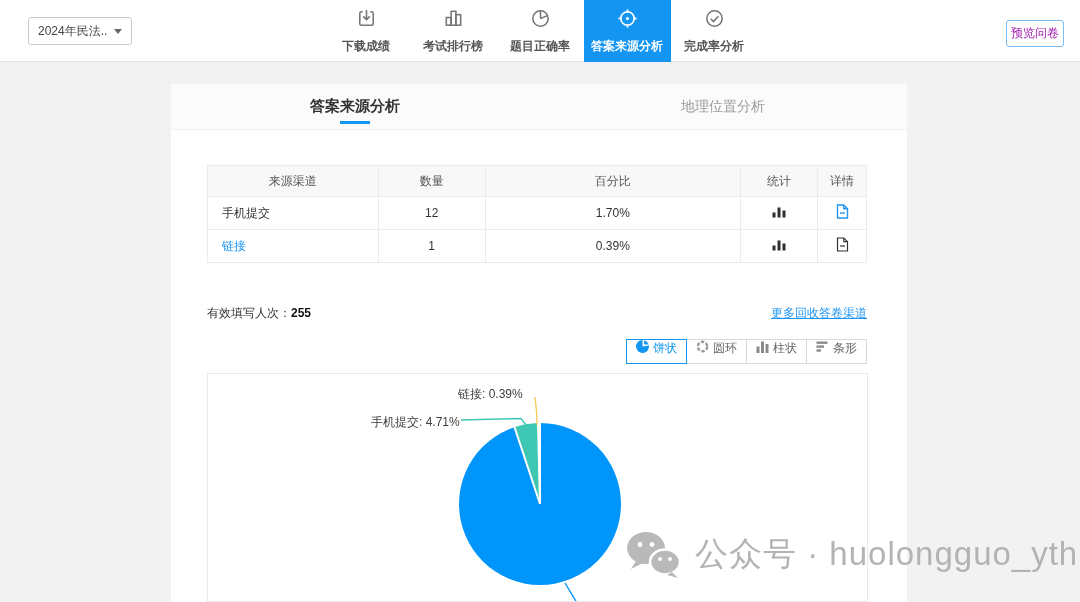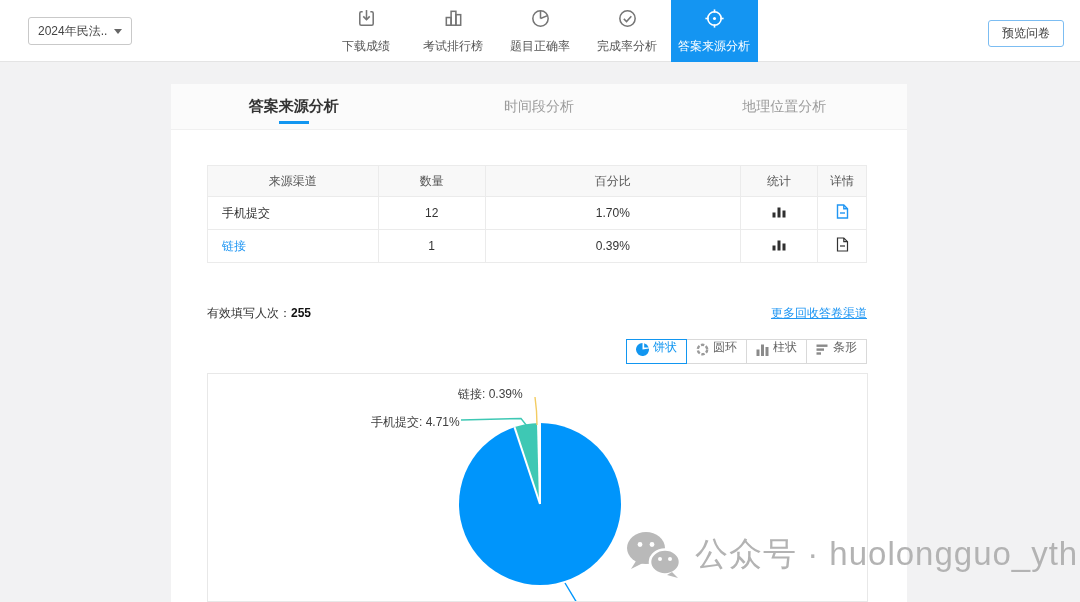--- a/index.html
+++ b/index.html
@@ -11,27 +11,27 @@
     border-bottom:1px solid #e4e4e4; z-index:5; }
   .survey-select { position:absolute; left:28px; top:17px; width:104px; height:28px;
     border:1px solid #c9c9c9; border-radius:3px; background:#fff; display:flex;
     align-items:center; justify-content:space-between; padding:0 9px; cursor:pointer; }
   .survey-select .val { font-size:12px; color:#444; white-space:nowrap; overflow:hidden; }
   .caret { width:0; height:0; border-left:4px solid transparent; border-right:4px solid transparent;
     border-top:5px solid #666; margin-left:6px; flex:0 0 auto; }
   .toolbar { position:absolute; left:0; top:0; width:100%; height:62px; display:flex;
     justify-content:center; }
   .tb-item { width:87px; height:62px; display:flex; flex-direction:column; align-items:center;
-    justify-content:center; gap:4px; cursor:pointer; color:#555; }
+    justify-content:center; gap:4px; cursor:pointer; color:#555;font-weight:bold; }
   .tb-item svg { stroke:#757575; }
   .tb-item .tb-label { font-size:12px; }
   .tb-item.active { background:#1495f2; color:#fff; }
   .tb-item.active svg { stroke:#fff; }
-  .preview-btn { position:absolute; right:16px; top:20px; height:27px; padding:0 13px;
-    border:1px solid #7cbdf2; border-radius:3px; background:#fff; color:#404040;
+  .preview-btn { position:absolute; right:16px; top:20px; height:27px; padding:0 4px;
+    border:1px solid #7cbdf2; border-radius:3px; background:#fff; color:#a21caf;
     font-size:12px; line-height:25px; cursor:pointer; }
 
   
   .panel { position:absolute; left:171px; top:84px; width:736px; height:518px; background:#fff; }
   .tabs { height:46px; background:#fbfbfb; border-bottom:1px solid #f0f0f0; display:flex; }
   .tab { flex:1; display:flex; align-items:center; justify-content:center; position:relative;
     font-size:14px; color:#9b9b9b; cursor:pointer; }
   .tab.active { color:#333; font-weight:bold; font-size:15px; }
   .tab.active .tab-underline { position:absolute; bottom:5px; left:50%; transform:translateX(-50%);
     width:30px; height:3px; background:#1296f0; }
@@ -47,21 +47,21 @@
   .icon-btn { display:inline-flex; align-items:center; justify-content:center; cursor:pointer; }
 
   
   .summary { position:absolute; left:36px; top:221px; font-size:12px; color:#333; }
   .summary b { color:#111; }
   .more-link { position:absolute; right:40px; top:221px; font-size:12px; color:#1f96f3;
     text-decoration:underline; cursor:pointer; }
 
   
   .chart-controls { position:absolute; right:40px; top:255px; display:flex; }
-  .cc-btn { display:inline-flex; align-items:flex-end; gap:4px; height:25px; padding:7px 9px;
+  .cc-btn { display:inline-flex; align-items:flex-start; gap:4px; height:25px; padding:0 9px;
     border:1px solid #d9d9d9; background:#fff; font-size:12px; color:#666; margin-left:-1px;
     cursor:pointer; }
   .cc-btn svg { flex:0 0 auto; }
   .cc-btn.active { color:#1296f0; border-color:#1296f0; z-index:2; position:relative; }
 
   
   .chart-box { position:absolute; left:36px; top:289px; width:661px; height:229px;
     border:1px solid #e8e8e8; background:#fff; overflow:hidden; }
   .pie { position:absolute; left:251px; top:49px; width:162px; height:162px; border-radius:50%; }
   .pie-sep { position:absolute; left:calc(50% - 1px); bottom:50%; width:2px; height:81px;
@@ -110,56 +110,53 @@
     <div class="tb-item">
       <span>
         <svg width="23" height="23" viewBox="0 0 24 24" fill="none" stroke-width="1.6">
           <circle cx="12" cy="12" r="8"></circle>
             <path d="M12 12 V4"></path>
             <path d="M12 12 L19.3 9"></path>
         </svg>
       </span>
       <span class="tb-label">题目正确率</span>
     </div>
-    <div class="tb-item">
-      <span>
-        <svg width="23" height="23" viewBox="0 0 24 24" fill="none" stroke-width="1.6">
-          <circle cx="12" cy="12" r="8"></circle>
-            <path d="M8.2 12.4 L11 15.2 L16 9.6"></path>
-        </svg>
-      </span>
-      <span class="tb-label">完成率分析</span>
-    </div>
     <div class="tb-item active">
       <span>
         <svg width="23" height="23" viewBox="0 0 24 24" fill="none" stroke-width="1.7">
           <circle cx="12" cy="12" r="7"></circle>
             <circle cx="12" cy="12" r="1.6" fill="#fff" stroke="none"></circle>
           <path d="M12 2.5 V6"></path>
             <path d="M12 18 V21.5"></path>
             <path d="M2.5 12 H6"></path>
             <path d="M18 12 H21.5"></path>
         </svg>
       </span>
       <span class="tb-label">答案来源分析</span>
     </div>
+    <div class="tb-item">
+      <span>
+        <svg width="23" height="23" viewBox="0 0 24 24" fill="none" stroke-width="1.6">
+          <circle cx="12" cy="12" r="8"></circle>
+            <path d="M8.2 12.4 L11 15.2 L16 9.6"></path>
+        </svg>
+      </span>
+      <span class="tb-label">完成率分析</span>
+    </div>
   </div>
 
   <button class="preview-btn">预览问卷</button>
 </div>
 
 <div class="panel">
 
   <div class="tabs">
     <div class="tab active">
       <span>答案来源分析</span>
       <span class="tab-underline"></span>
-    </div>
-    <div class="tab">
-      <span>时间段分析</span>
     </div>
     <div class="tab">
       <span>地理位置分析</span>
     </div>
   </div>
 
   <table class="src-table">
     <colgroup>
         <col style="width:171px">
         <col style="width:107px">

